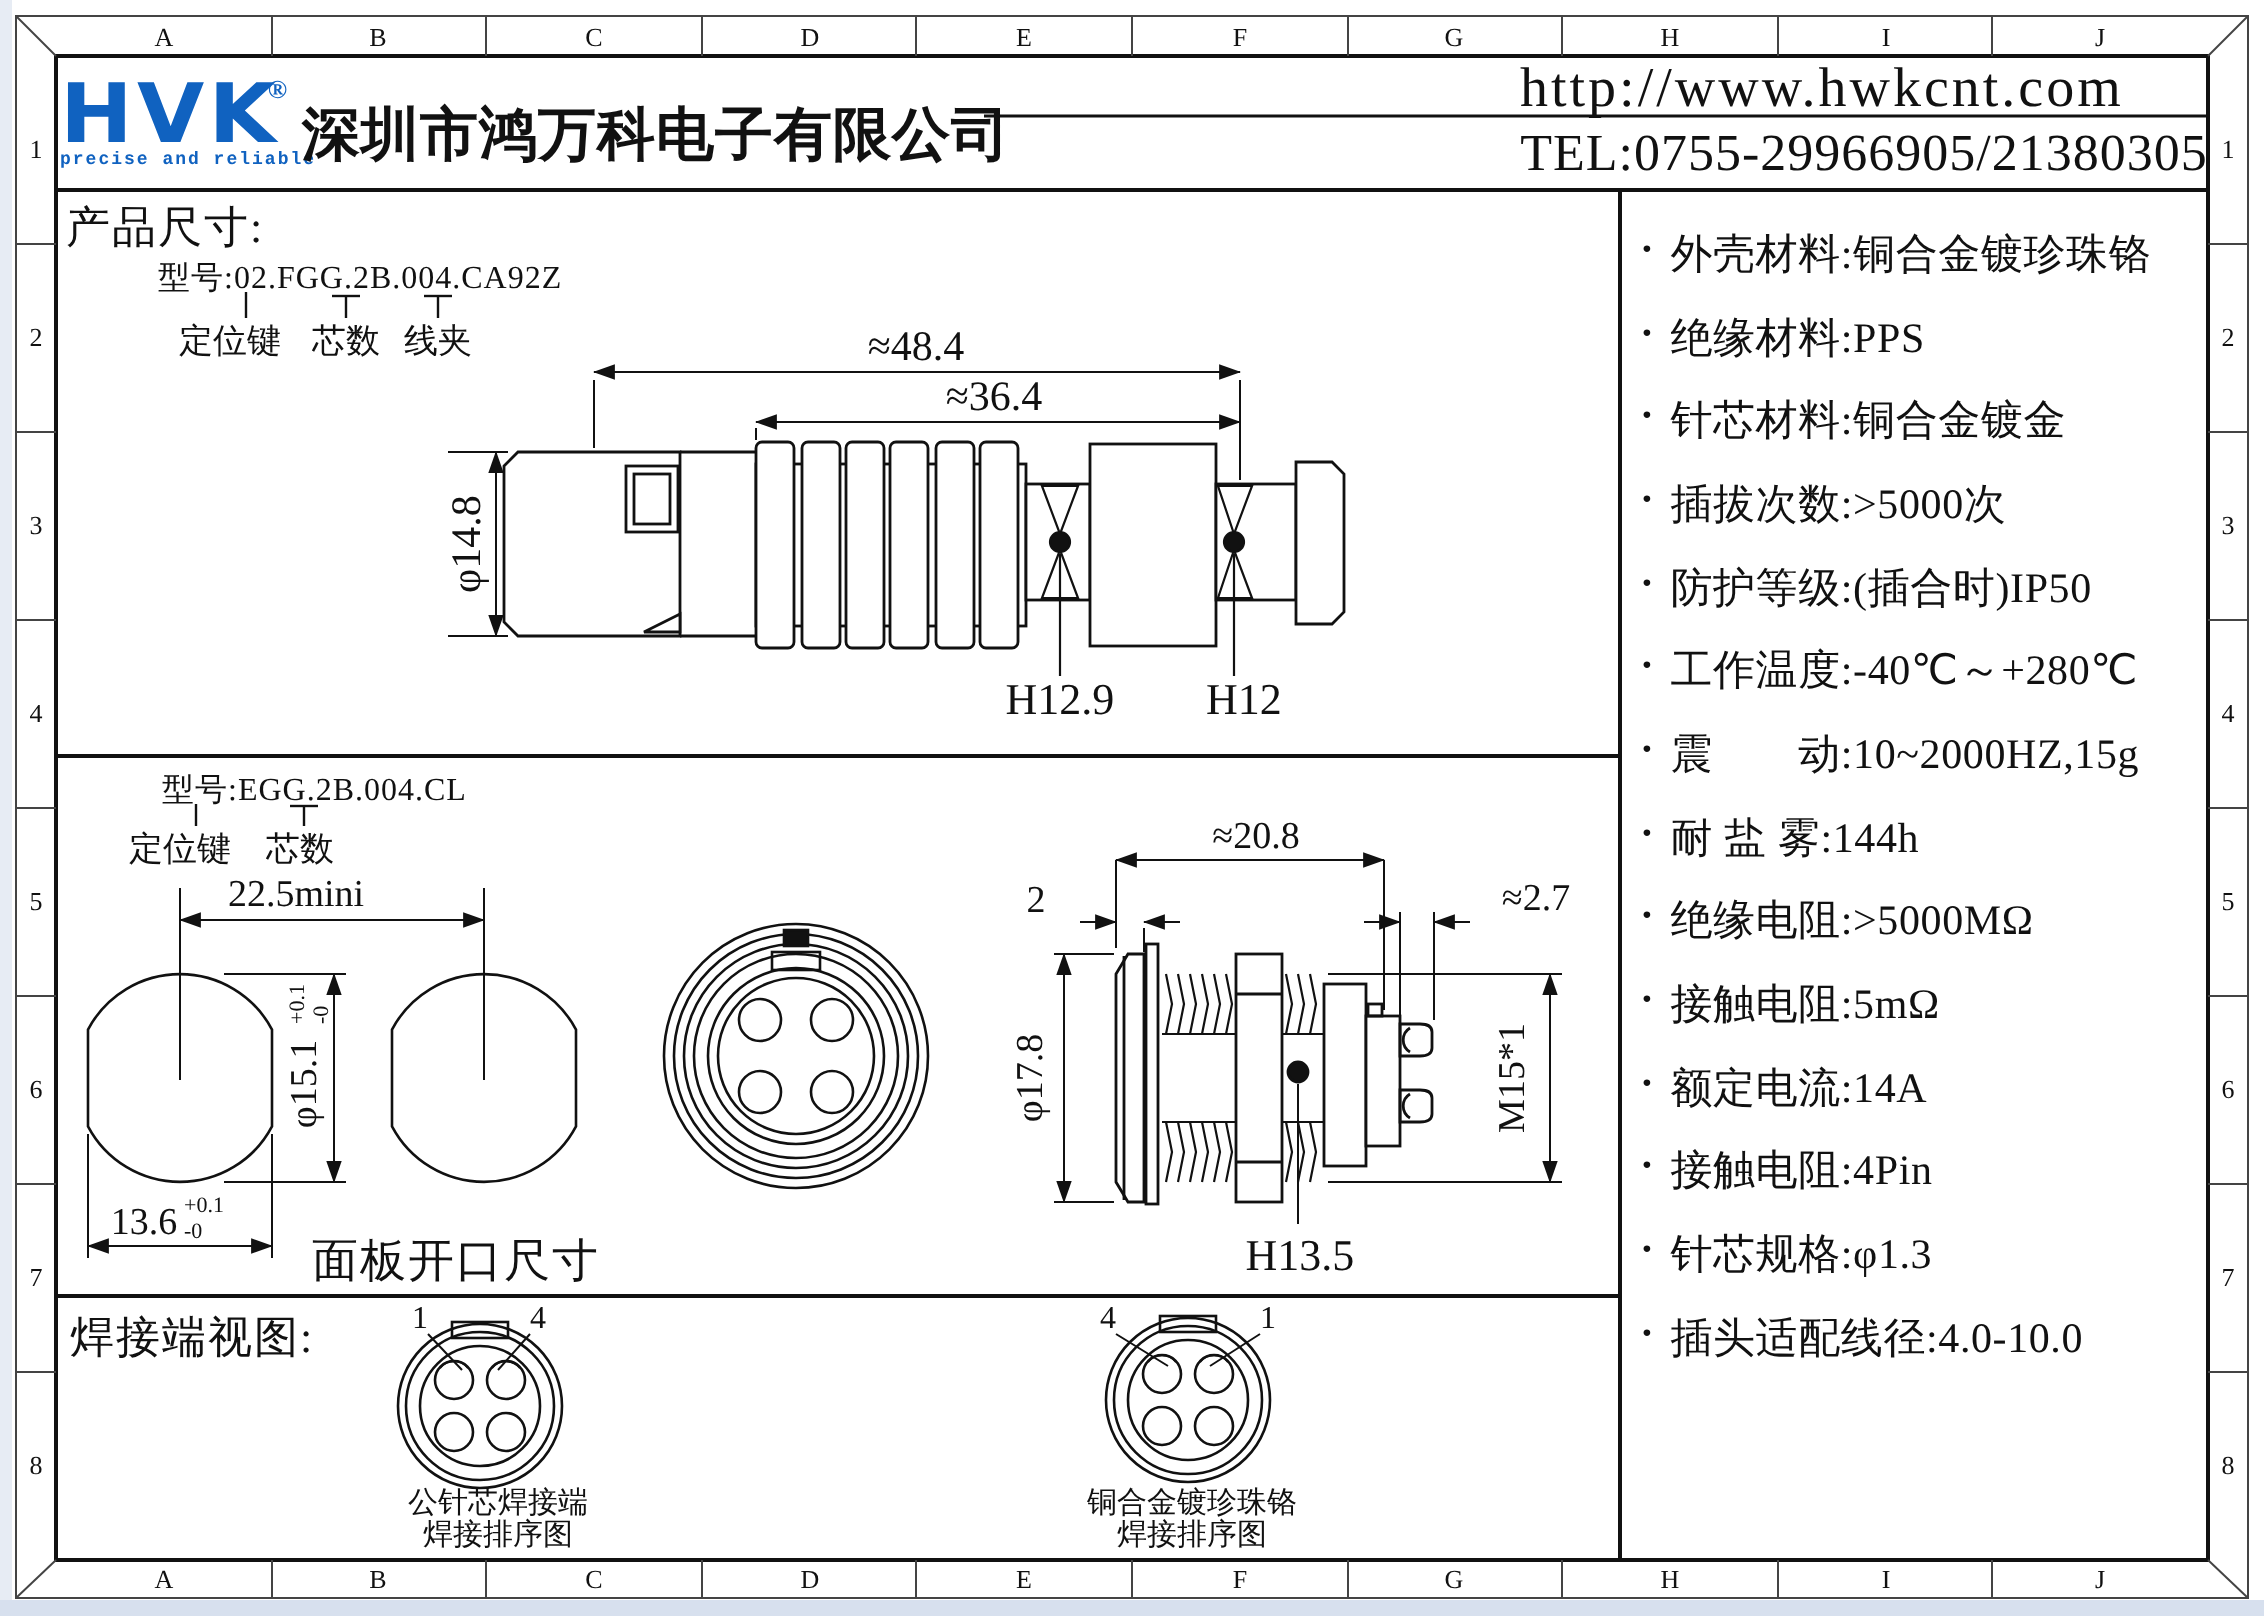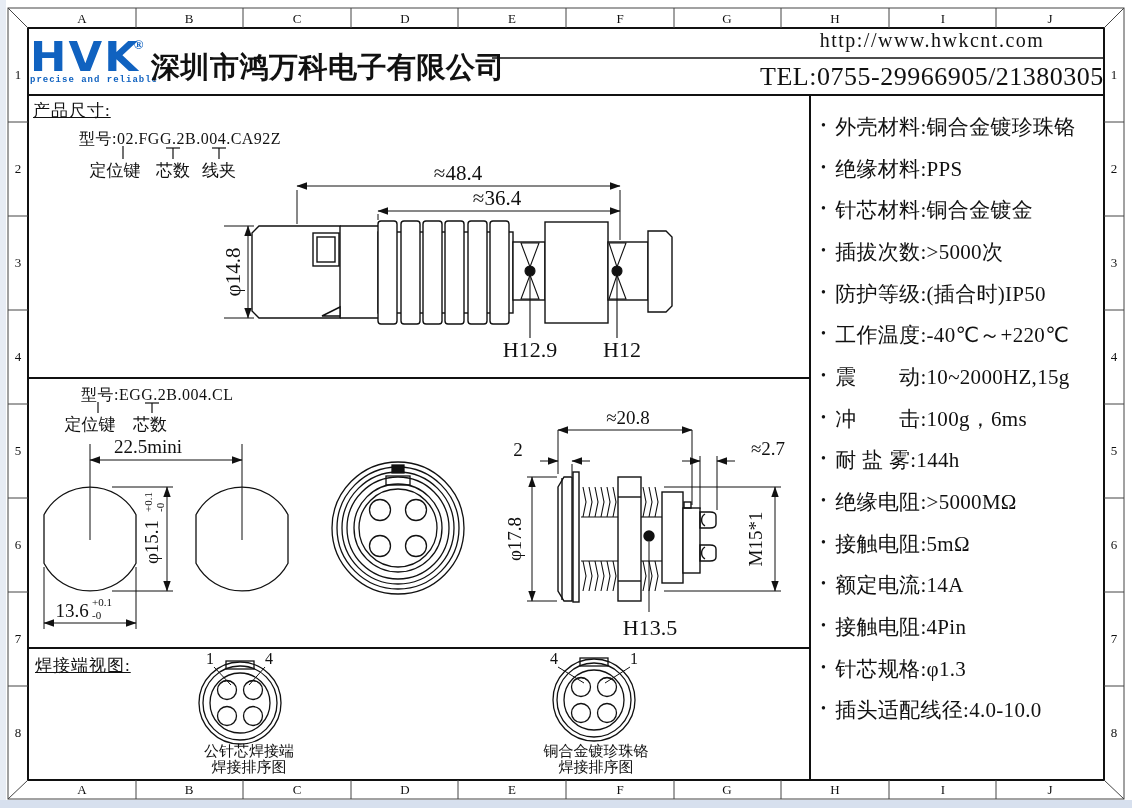--- a/index.html
+++ b/index.html
@@ -16,24 +16,24 @@
   .dim-s{font-size:19px;}
   .tol{font-size:11px;}
   .pin-num{font-size:16px;}
   .hex-label{font-size:22px;}
   
   .logo-big{font-family:"DejaVu Sans","Liberation Sans",sans-serif;font-weight:bold;font-style:normal;
             font-size:41px;line-height:40px;letter-spacing:2px;transform:scaleX(1.06);transform-origin:left;}
   .logo-reg{font-size:13px;font-weight:bold;}
   .logo-tag{font-family:Liberation Mono, monospace;font-weight:bold;font-size:9px;letter-spacing:1px;}
   .company{font-size:29px;font-weight:bold;letter-spacing:0.5px;}
-  .website{font-size:20px;letter-spacing:1.5px;width:344px;text-align:center;}
+  .website{font-size:28px;letter-spacing:1.5px;width:344px;text-align:left;}
   .tel{font-size:26px;letter-spacing:0.5px;width:344px;text-align:center;}
   
-  .sec-title{font-size:17px;letter-spacing:1px;text-decoration:underline;}
+  .sec-title{font-size:22px;letter-spacing:1px;}
   .model-line{font-size:16px;letter-spacing:0.5px;margin-left:46px;}
   .legend-label{font-size:17px;}
   .panel-label{font-size:23px;letter-spacing:1px;}
   .caption{font-size:15px;}
   
   .spec-list{position:absolute;left:821px;top:106px;width:282px;}
   .spec-item{height:41.7px;display:flex;align-items:center;font-size:21px;letter-spacing:0.3px;}
   .spec-item::before{content:"•";font-size:14px;margin-right:9px;position:relative;top:-1px;}
 </style>
 </head>
@@ -390,20 +390,21 @@
   <div class="abs sec-title" style="left:33px;top:99px;">产品尺寸:</div>
   <div class="abs model-line" style="left:33px;top:129px;">型号:02.FGG.2B.004.CA92Z</div>
   <div class="abs legend-label ctr" style="left:115px;top:159px;">定位键</div>
   <div class="abs legend-label ctr" style="left:173px;top:159px;">芯数</div>
   <div class="abs legend-label ctr" style="left:219px;top:159px;">线夹</div>
 
   <div class="abs model-line" style="left:35px;top:385px;">型号:EGG.2B.004.CL</div>
   <div class="abs legend-label ctr" style="left:90px;top:413px;">定位键</div>
   <div class="abs legend-label ctr" style="left:150px;top:413px;">芯数</div>
 
+  <div class="abs panel-label ctr" style="left:228px;top:615px;">面板开口尺寸</div>
   <div class="abs sec-title" style="left:35px;top:654px;">焊接端视图:</div>
 
   <div class="abs caption ctr" style="left:249px;top:742px;">公针芯焊接端</div>
   <div class="abs caption ctr" style="left:249px;top:758px;">焊接排序图</div>
   <div class="abs caption ctr" style="left:596px;top:742px;">铜合金镀珍珠铬</div>
   <div class="abs caption ctr" style="left:596px;top:758px;">焊接排序图</div>
 
   <div class="spec-list">
     <div class="spec-item">
         <span>外壳材料:铜合金镀珍珠铬</span>
@@ -414,27 +415,24 @@
     <div class="spec-item">
         <span>针芯材料:铜合金镀金</span>
       </div>
     <div class="spec-item">
         <span>插拔次数:&gt;5000次</span>
       </div>
     <div class="spec-item">
         <span>防护等级:(插合时)IP50</span>
       </div>
     <div class="spec-item">
-        <span>工作温度:-40℃～+220℃</span>
+        <span>工作温度:-40℃～+280℃</span>
       </div>
     <div class="spec-item">
         <span>震　　动:10~2000HZ,15g</span>
-      </div>
-    <div class="spec-item">
-        <span>冲　　击:100g，6ms</span>
       </div>
     <div class="spec-item">
         <span>耐 盐 雾:144h</span>
       </div>
     <div class="spec-item">
         <span>绝缘电阻:&gt;5000MΩ</span>
       </div>
     <div class="spec-item">
         <span>接触电阻:5mΩ</span>
       </div>

